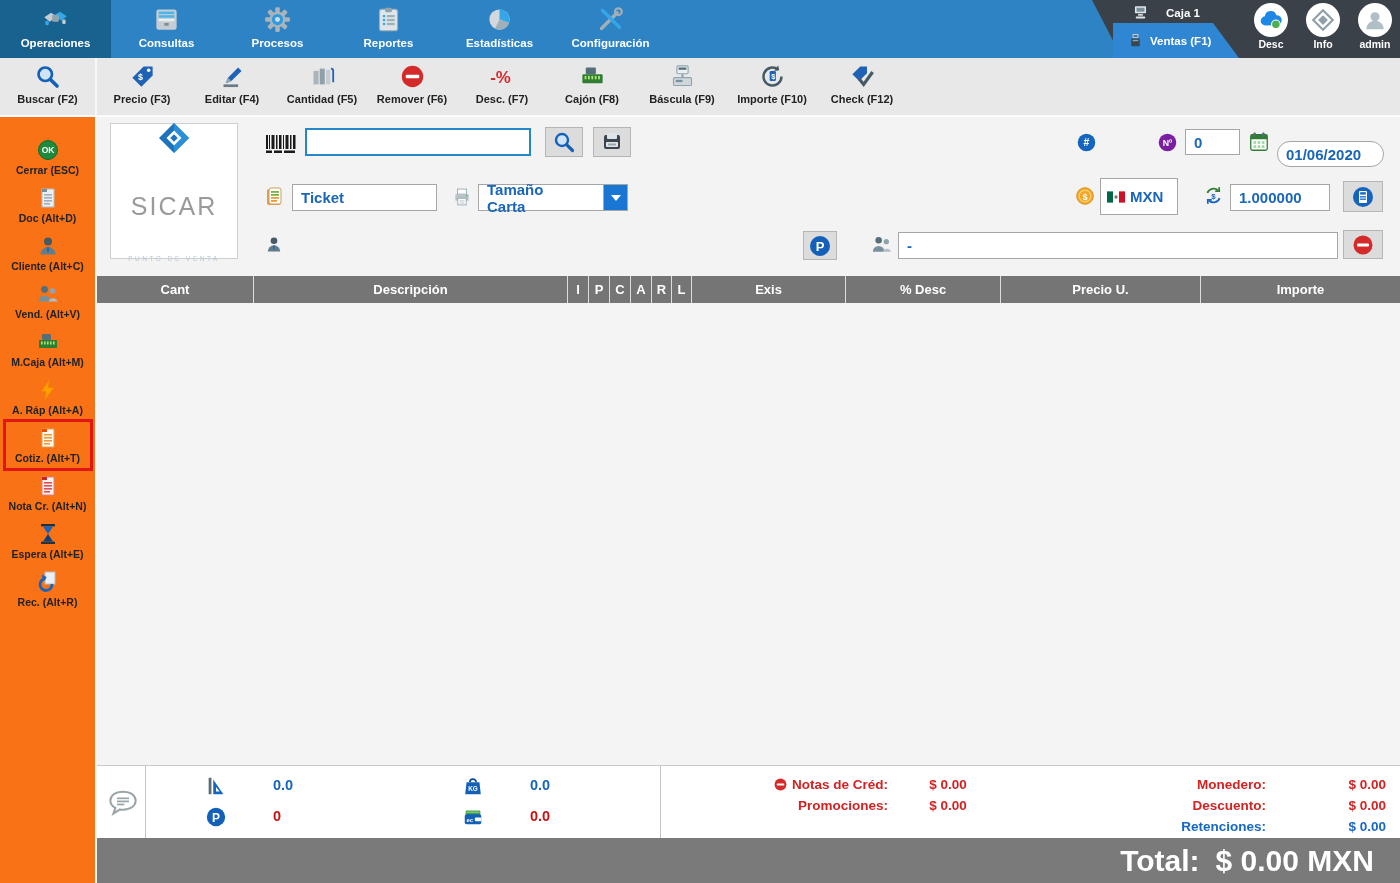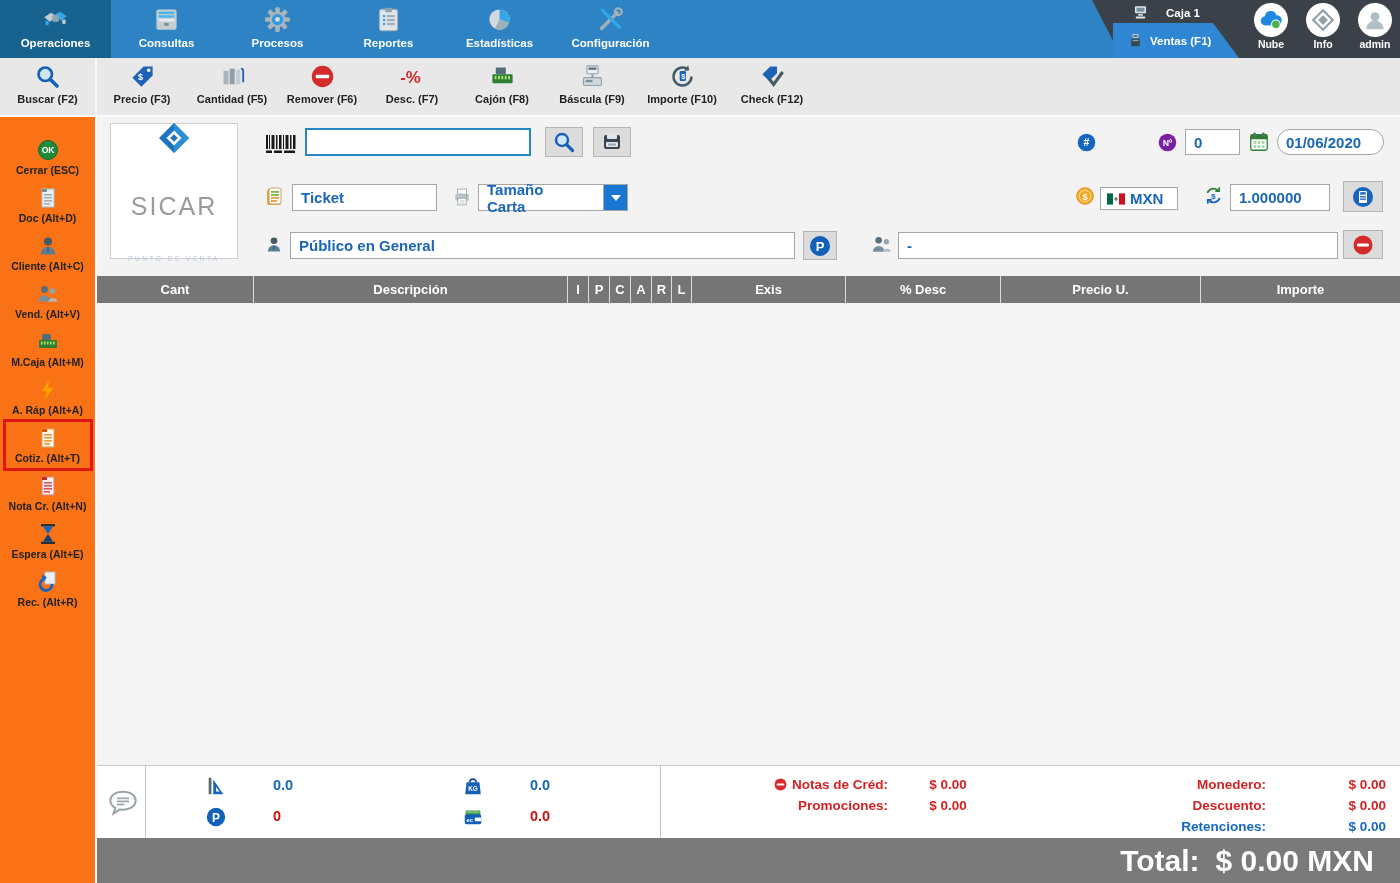--- a/index.html
+++ b/index.html
@@ -203,21 +203,21 @@
     <div class="quick-items">
         <div class="quick-item">
     <span class="bubble">
             <span class="ico">
               <svg viewBox="0 0 24 24">
                 <path d="M7 17 a4.2 4.2 0 0 1 -0.6 -8.4 A5.4 5.4 0 0 1 17 7.6 A4.2 4.2 0 0 1 17.5 16.9 z" fill="#1e88e5"></path>
                 <circle cx="16.5" cy="16" r="4" fill="#4caf50" stroke="#fff"></circle>
               </svg>
             </span>
           </span>
-    <span class="qlabel">Nube</span>
+    <span class="qlabel">Desc</span>
   </div>
         <div class="quick-item">
     <span class="bubble">
             <span class="ico">
               <svg viewBox="0 0 24 24">
                 <path d="M12 3 L21 12 L12 21 L3 12 z" fill="none" stroke="#8fa0aa" stroke-width="2"></path>
                 <path d="M12 7.5 L16.5 12 L12 16.5 L7.5 12 z" fill="#8fa0aa"></path>
               </svg>
             </span>
           </span>
@@ -250,20 +250,30 @@
   </div>
     <div class="tool-item">
     <span class="ico">
         <svg viewBox="0 0 24 24">
           <path d="M3 13 L13 3 H21 V11 L11 21 z" fill="#1e62b5"></path>
           <circle cx="17.5" cy="6.5" r="1.6" fill="#fff"></circle>
           <text x="8" y="15" font-size="8" font-weight="bold" fill="#fff">$</text>
         </svg>
       </span>
     <span class="tlabel">Precio (F3)</span>
+  </div>
+    <div class="tool-item">
+    <span class="ico">
+        <svg viewBox="0 0 24 24">
+          <path d="M6 18 L8 13 L17 4 L20 7 L11 16 z" fill="#1e62b5"></path>
+          <path d="M6 18 L8 13 l3 3 z" fill="#90a4ae"></path>
+          <rect x="4" y="19" width="13" height="2.4" fill="#6b7a84"></rect>
+        </svg>
+      </span>
+    <span class="tlabel">Editar (F4)</span>
   </div>
     <div class="tool-item">
     <span class="ico">
         <svg viewBox="0 0 24 24">
           <rect x="4" y="7" width="4.5" height="12" fill="#aab4ba"></rect>
           <rect x="9.5" y="5" width="4.5" height="14" fill="#8fa0aa"></rect>
           <rect x="15" y="6" width="4" height="13" fill="#c6cdd2"></rect>
           <path d="M19.5 5 q2 0 2 2 v10" stroke="#1e62b5" fill="none" stroke-width="1.6"></path>
         </svg>
       </span>
@@ -532,21 +542,21 @@
         <g fill="#a5d6a7">
           <rect x="6" y="11" width="3" height="3"></rect>
           <rect x="10.5" y="11" width="3" height="3"></rect>
           <rect x="15" y="11" width="3" height="3"></rect>
           <rect x="6" y="15.5" width="3" height="3"></rect>
           <rect x="10.5" y="15.5" width="3" height="3"></rect>
           <rect x="15" y="15.5" width="3" height="3"></rect>
         </g>
       </svg>
     </span>
-  <input class="fld" style="left: 1180px; top: 12px; width: 107px; height: 26px; border-radius: 13px;" value="01/06/2020">
+  <input class="fld" style="left: 1180px; top: 24px; width: 107px; height: 26px; border-radius: 13px;" value="01/06/2020">
 
   <span class="ico ficon" style="left:166px; top:68px; width:24px; height:24px;">
       <svg viewBox="0 0 24 24">
         <rect x="4" y="4" width="14" height="16" rx="2" fill="#ef9a3c"></rect>
         <rect x="6" y="3" width="12" height="16" rx="2" fill="#fff" stroke="#c9a063"></rect>
         <g fill="#7cb342">
           <rect x="8" y="6" width="8" height="1.8"></rect>
           <rect x="8" y="9" width="8" height="1.8"></rect>
         </g>
         <g fill="#ef9a3c">
@@ -572,21 +582,21 @@
     <span class="sel-text">Tamaño Carta</span>
     <span class="sel-arrow"></span>
   </div>
   <span class="ico ficon" style="left:978px; top:69px; width:20px; height:20px;">
       <svg viewBox="0 0 24 24">
         <circle cx="12" cy="12" r="10" fill="#f5a623" stroke="#d98c12"></circle>
         <circle cx="12" cy="12" r="7" fill="none" stroke="#ffd28a" stroke-width="1.4"></circle>
         <text x="12" y="16.5" text-anchor="middle" font-size="11" font-weight="bold" fill="#fff">$</text>
       </svg>
     </span>
-  <div class="currency-field" style="left:1003px; top:70px; width:78px; height:23px;text-align:right;">
+  <div class="currency-field" style="left:1003px; top:61px; width:78px; height:37px;text-align:right;">
     <span class="ico">
         <svg viewBox="0 0 24 15">
           <rect width="8" height="15" fill="#006847"></rect>
           <rect x="8" width="8" height="15" fill="#fff"></rect>
           <rect x="16" width="8" height="15" fill="#ce1126"></rect>
           <circle cx="12" cy="7.5" r="2.2" fill="#8d6e63"></circle>
         </svg>
       </span>
     <span>MXN</span>
   </div>
@@ -618,21 +628,20 @@
       </span>
   </div>
 
   <span class="ico ficon" style="left:167px; top:116px; width:20px; height:23px;">
       <svg viewBox="0 0 24 24">
         <circle cx="12" cy="7.5" r="4" fill="#455a64"></circle>
         <path d="M4.5 20.5 a7.5 7.5 0 0 1 15 0 z" fill="#607d8b"></path>
         <rect x="11.2" y="13" width="1.6" height="5" fill="#1e62b5"></rect>
       </svg>
     </span>
-  <input class="fld" style="left: 193px; top: 115px; width: 505px; height: 27px;" value="Público en General">
   <div class="gbtn" style="left:706px; top:114px; width:34px; height:29px;">
     <span class="ico">
         <svg viewBox="0 0 24 24">
           <circle cx="12" cy="12" r="10" fill="#1260b8"></circle>
           <text x="12" y="17" text-anchor="middle" font-size="13" font-weight="bold" fill="#fff">P</text>
         </svg>
       </span>
   </div>
   <span class="ico ficon" style="left:772px; top:116px; width:26px; height:23px;">
       <svg viewBox="0 0 24 24">

